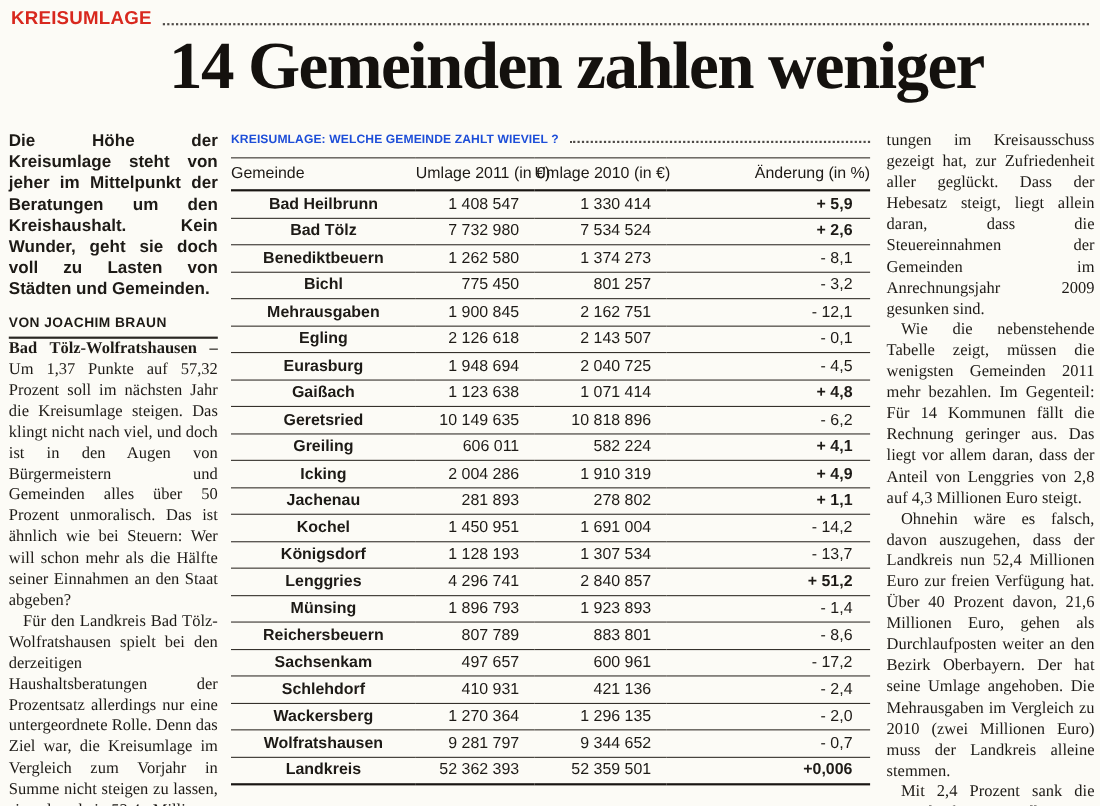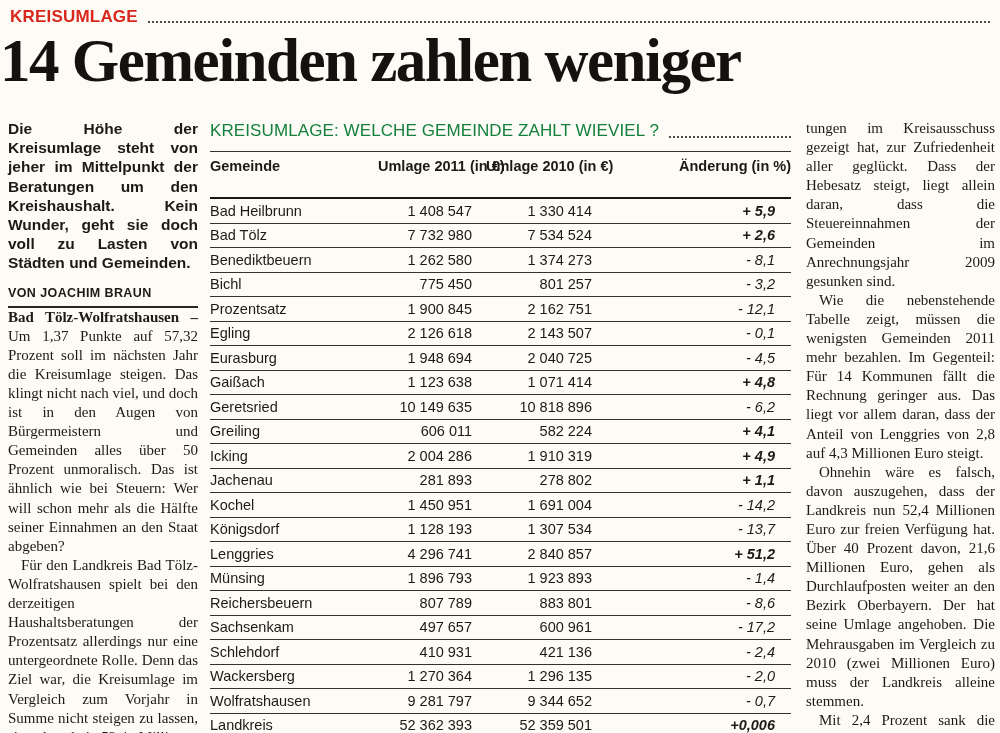--- a/index.html
+++ b/index.html
@@ -25,24 +25,24 @@
   }
   .dotted-rule {
     flex: 1; height: 0;
     border-bottom: 2px dotted #4e4a46;
     margin: 0 0 4px 10px;
   }
 
   
   .headline {
     position: absolute; top: 26px; left: 0; width: 100%;
-    margin: 0; text-align: left;
+    margin: 0; text-align: center;
     font-family: "Liberation Serif", serif;
     font-weight: 700; font-size: 61px; letter-spacing: -1.5px;
-    color: #14110e; white-space: nowrap;
+    color: #14110e; white-space: nowrap; padding-left: 48px;
   }
 
   
   .col-left  { position: absolute; left: 8px;  top: 119px; width: 190px; }
   .col-right { position: absolute; left: 806px; top: 119px; width: 189px; }
   .table-block { position: absolute; left: 210px; top: 121px; width: 581px; }
 
   .intro {
     margin: 0 0 13px 0;
     font-weight: 700; font-size: 15.5px; line-height: 19.2px;
@@ -58,46 +58,46 @@
     font-family: "Liberation Serif", serif;
     font-size: 15px; line-height: 19.1px;
     text-align: justify;
   }
   .body.indent { text-indent: 13px; }
   .lead { font-weight: 700; }
 
   
   .table-title-row { display: flex; align-items: flex-end; margin-bottom: 10px; }
   .table-title {
-    color: #15803d; font-weight: 400; font-size: 17px; letter-spacing: 0.1px;
+    color: #1d4ed8; font-weight: 700; font-size: 11px; letter-spacing: 0.1px;
     white-space: nowrap;
   }
   .table-title-row .dotted-rule { margin-bottom: 3px; }
   table {
     width: 100%; border-collapse: collapse; table-layout: fixed;
     border-top: 1.5px solid #35312c;
     margin-top: 6px;
   }
   col.c1 { width: 168px; } col.c2 { width: 108px; }
   col.c3 { width: 120px; } col.c4 { width: 185px; }
   th, td {
     padding: 3.5px 0 3px 0;
     font-size: 14.5px; line-height: 17px; white-space: nowrap;
   }
   thead th {
-    font-weight: 700; text-align: right;
+    font-weight: 400; text-align: right;
     border-bottom: 2px solid #191613;
-    padding-top: 6px; padding-bottom: 22px;
+    padding-top: 6px; padding-bottom: 5px;
   }
   thead th:first-child { text-align: left; }
   tbody td { border-bottom: 1.5px solid #35312c; }
-  td.name { font-weight: 400; text-align: left; }
+  td.name { font-weight: 700; text-align: center; }
   td.num, td.chg { text-align: right; font-weight: 400; }
   td.num { padding-right: 14px; }
-  td.chg { padding-right: 16px; font-style: italic; }
+  td.chg { padding-right: 16px; }
   tr.pos td.chg { font-weight: 700; }
   tfoot td { border-bottom: 2.5px solid #191613; font-weight: 700; }
 </style>
 </head>
 <body>
 
 <div class="page">
 
   <div class="kicker-row">
     <span class="kicker">KREISUMLAGE</span>
@@ -154,21 +154,21 @@
             <td class="num">1 374 273</td>
             <td class="chg">- 8,1</td>
           </tr>
           <tr>
             <td class="name">Bichl</td>
             <td class="num">775 450</td>
             <td class="num">801 257</td>
             <td class="chg">- 3,2</td>
           </tr>
           <tr>
-            <td class="name">Prozentsatz</td>
+            <td class="name">Mehrausgaben</td>
             <td class="num">1 900 845</td>
             <td class="num">2 162 751</td>
             <td class="chg">- 12,1</td>
           </tr>
           <tr>
             <td class="name">Egling</td>
             <td class="num">2 126 618</td>
             <td class="num">2 143 507</td>
             <td class="chg">- 0,1</td>
           </tr>

